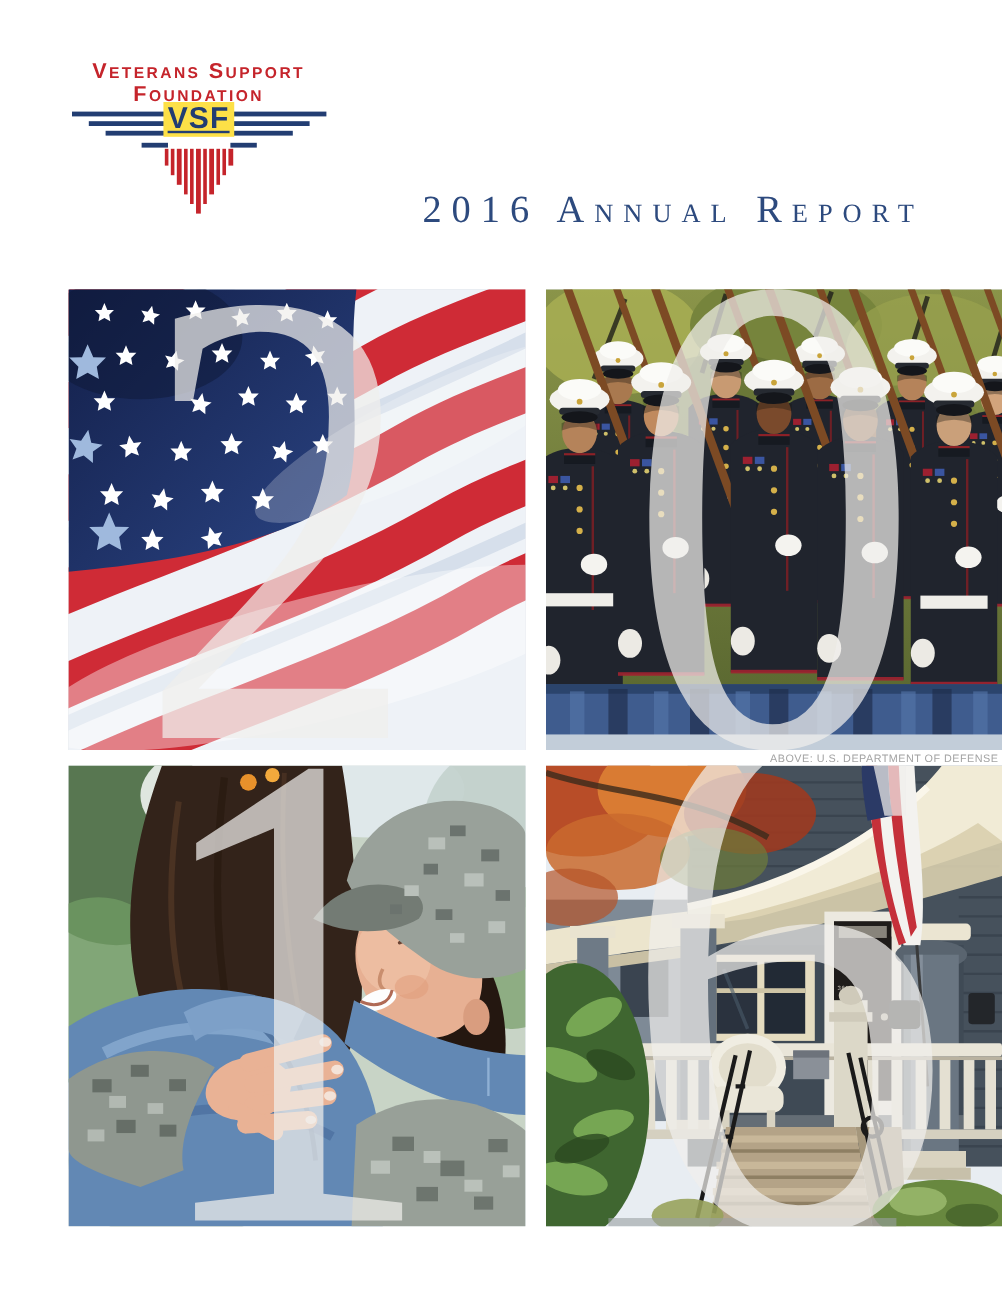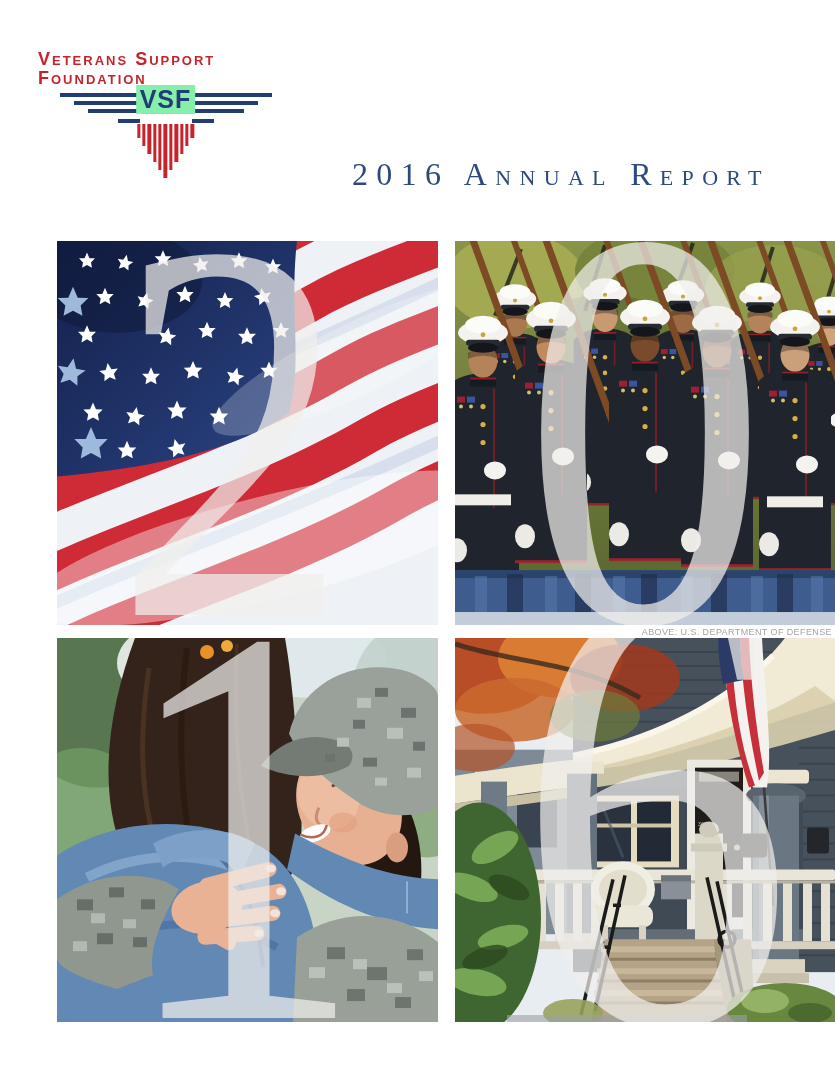--- a/index.html
+++ b/index.html
@@ -2,37 +2,37 @@
 <html style="--logo_red: #c5242b; --logo_navy: #223d72; --title_blue: #2d4a7e; --credit_gray: #a3a3a3; --numeral_overlay: rgba(240,239,236,0.72);"><head>
 <meta charset="utf-8">
 <style>
   html,body{margin:0;padding:0;background:#ffffff;}
   .page{
     position:relative;width:835px;height:1080px;margin:0 auto;
     background:#ffffff;overflow:hidden;
     font-family:"Liberation Sans",sans-serif;
   }
   
-  .logo{position:absolute;left:38px;top:50px;width:255px;text-align:left;}
+  .logo{position:absolute;left:38px;top:50px;width:255px;text-align:center;}
   .logo-line{
     font-family:"Liberation Sans",sans-serif;font-weight:700;
     font-variant:small-caps;text-transform:capitalize;
     font-size:18px;line-height:19px;letter-spacing:2px;
     color:var(--logo_red,#c5242b);
   }
   .emblem{position:relative;width:212px;height:92px;margin:3px auto 0;}
   .wing-bar{position:absolute;height:4px;background:var(--logo_navy,#223d72);}
   .wl1{left:0;top:2px;width:78px;}   .wr1{right:0;top:2px;width:78px;}
   .wl2{left:14px;top:10px;width:64px;} .wr2{right:14px;top:10px;width:64px;}
   .wl3{left:28px;top:18px;width:50px;} .wr3{right:28px;top:18px;width:50px;}
   .wl4{left:58px;top:28px;width:22px;} .wr4{right:58px;top:28px;width:22px;}
   .monogram{
     position:absolute;left:50%;top:-6px;transform:translateX(-50%);
     font-weight:700;font-size:25px;letter-spacing:1px;
-    color:var(--logo_navy,#223d72);background:#86efac;padding:0 4px;
+    color:var(--logo_navy,#223d72);background:#fde047;padding:0 4px;text-decoration:underline;
   }
   .shield{
     position:absolute;left:50%;top:33px;transform:translateX(-50%);
     display:flex;gap:2px;align-items:flex-start;
   }
   .shield i{display:block;width:3.4px;background:var(--logo_red,#c5242b);}
   
   .report-title{
     position:absolute;left:352px;top:156px;margin:0;
     font-family:"Liberation Serif",serif;font-weight:400;

